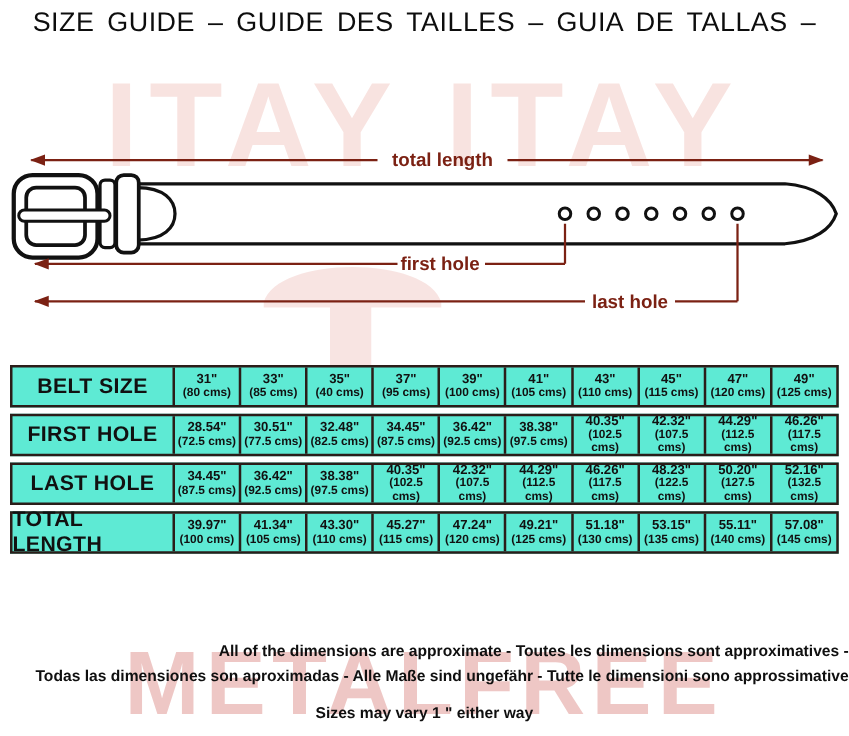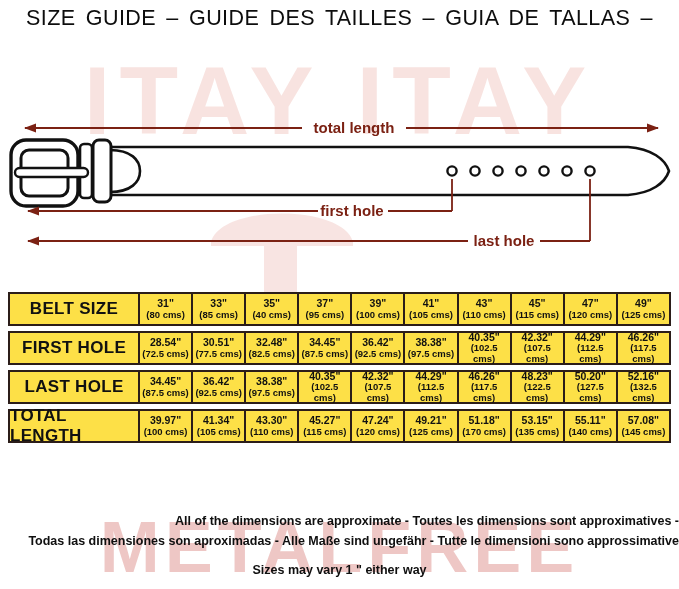--- a/index.html
+++ b/index.html
@@ -12,21 +12,21 @@
   .wm-bottom{top:494px;font-size:72px;letter-spacing:5px;color:rgba(195,55,45,0.28);margin-top:12px;}
   .wm-logo{position:absolute;left:203px;top:196px;z-index:0;pointer-events:none;}
   
   .title{position:absolute;top:3px;left:0;width:100%;text-align:center;z-index:1;}
   .title div{font-size:21.5px;font-weight:normal;line-height:31px;letter-spacing:.4px;
              word-spacing:4px;color:#0d0d0d;}
   
   .diagram{position:absolute;top:113px;left:0;z-index:1;}
   
   .size-table{position:absolute;top:292px;left:8px;width:663px;z-index:1;}
-  .trow{display:flex;background:#fde047;border:2px solid #2b1d19;height:34px;
+  .trow{display:flex;background:#5eead4;border:2px solid #2b1d19;height:34px;
         margin-bottom:5px;box-sizing:border-box;}
   .tlabel{width:128px;flex:0 0 128px;display:flex;align-items:center;justify-content:center;
           font-size:17px;font-weight:bold;letter-spacing:.3px;}
   .tcell{flex:1 1 0;border-left:2px solid #2b1d19;display:flex;flex-direction:column;
          align-items:center;justify-content:center;line-height:1.12;text-align:center;}
   .tin{font-size:10.5px;font-weight:bold;}
   .tcm{font-size:9.5px;font-weight:bold;}
   
   .footer{position:absolute;top:511px;left:0;width:100%;text-align:right;z-index:1;}
   .footer div{font-size:12.5px;font-weight:bold;line-height:20px;color:#0f0f0f;}
@@ -245,21 +245,21 @@
       <div class="tcell">
         <div class="tin">47.24"</div>
         <div class="tcm">(120 cms)</div>
       </div>
       <div class="tcell">
         <div class="tin">49.21"</div>
         <div class="tcm">(125 cms)</div>
       </div>
       <div class="tcell">
         <div class="tin">51.18"</div>
-        <div class="tcm">(170 cms)</div>
+        <div class="tcm">(130 cms)</div>
       </div>
       <div class="tcell">
         <div class="tin">53.15"</div>
         <div class="tcm">(135 cms)</div>
       </div>
       <div class="tcell">
         <div class="tin">55.11"</div>
         <div class="tcm">(140 cms)</div>
       </div>
       <div class="tcell">

